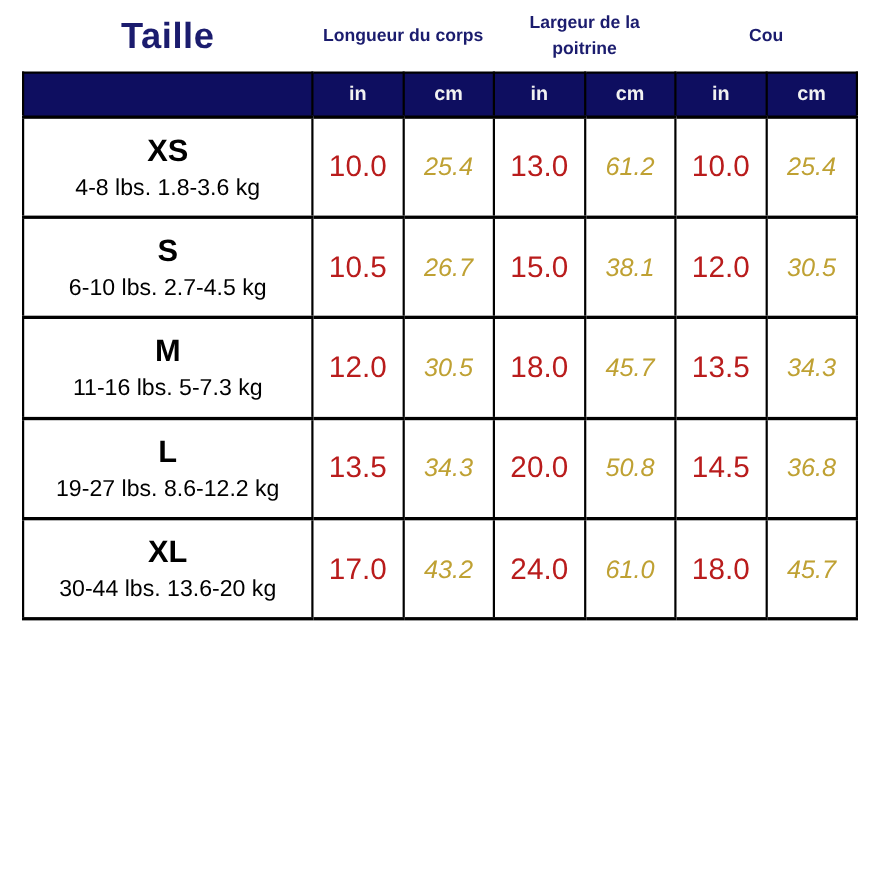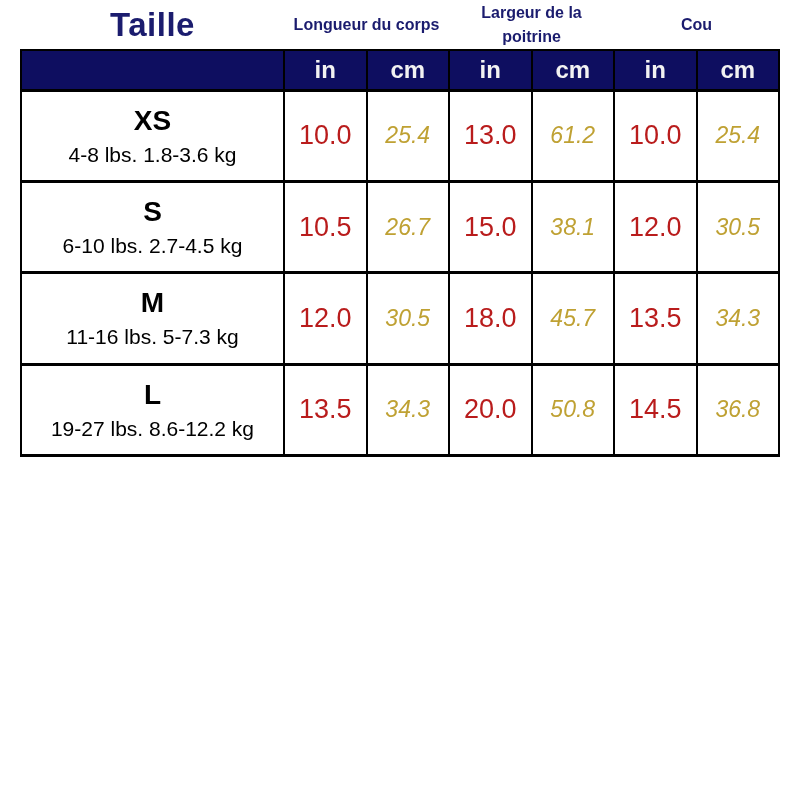--- a/index.html
+++ b/index.html
@@ -31,36 +31,36 @@
     border-collapse: collapse;
     table-layout: fixed;
   }
   
   tr.title-row th {
     border: none;
     background: #ffffff;
     color: var(--header-text);
     font-weight: bold;
     vertical-align: middle;
-    height: 50px;
+    height: 66px;
     padding: 0 6px;
   }
   th.size-title {
     font-size: 33px;
     letter-spacing: 0.5px;
   }
   th.group-title {
     font-size: 16px;
     line-height: 1.45;
   }
   
   tr.band-row th {
     background: var(--navy);
     color: var(--band-text);
-    font-size: 24px;
+    font-size: 18px;
     font-weight: bold;
     text-align: center;
     vertical-align: middle;
     height: 40px;
     border: 2px solid var(--line);
     border-bottom: 3px solid var(--line);
     padding: 0;
   }
   
   tbody td {
@@ -169,15 +169,27 @@
             <div class="size-name">L</div>
             <div class="weight">19-27 lbs. 8.6-12.2 kg</div>
           </td>
           <td class="in-val">13.5</td>
           <td class="cm-val">34.3</td>
           <td class="in-val">20.0</td>
           <td class="cm-val">50.8</td>
           <td class="in-val">14.5</td>
           <td class="cm-val">36.8</td>
         </tr>
+        <tr>
+          <td class="size-cell">
+            <div class="size-name">XL</div>
+            <div class="weight">30-44 lbs. 13.6-20 kg</div>
+          </td>
+          <td class="in-val">17.0</td>
+          <td class="cm-val">43.2</td>
+          <td class="in-val">24.0</td>
+          <td class="cm-val">61.0</td>
+          <td class="in-val">18.0</td>
+          <td class="cm-val">45.7</td>
+        </tr>
       </tbody>
   </table>
 </div>
 
 </body></html>

